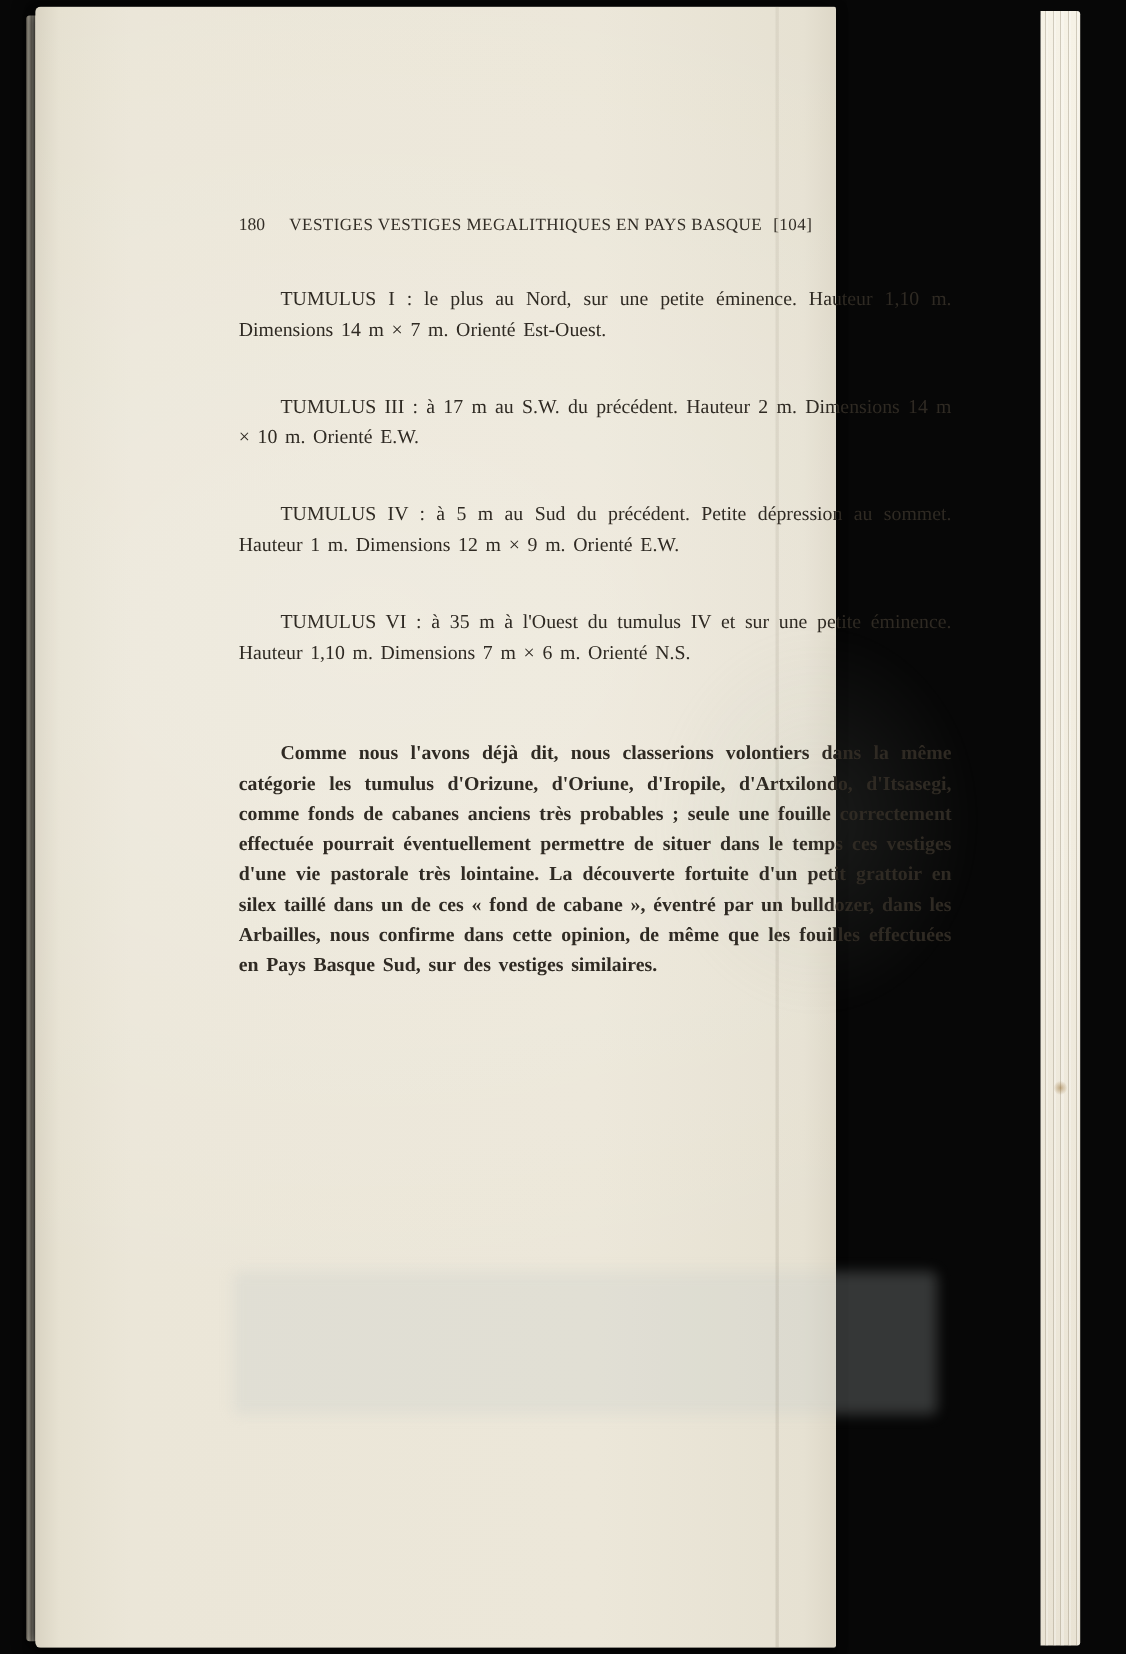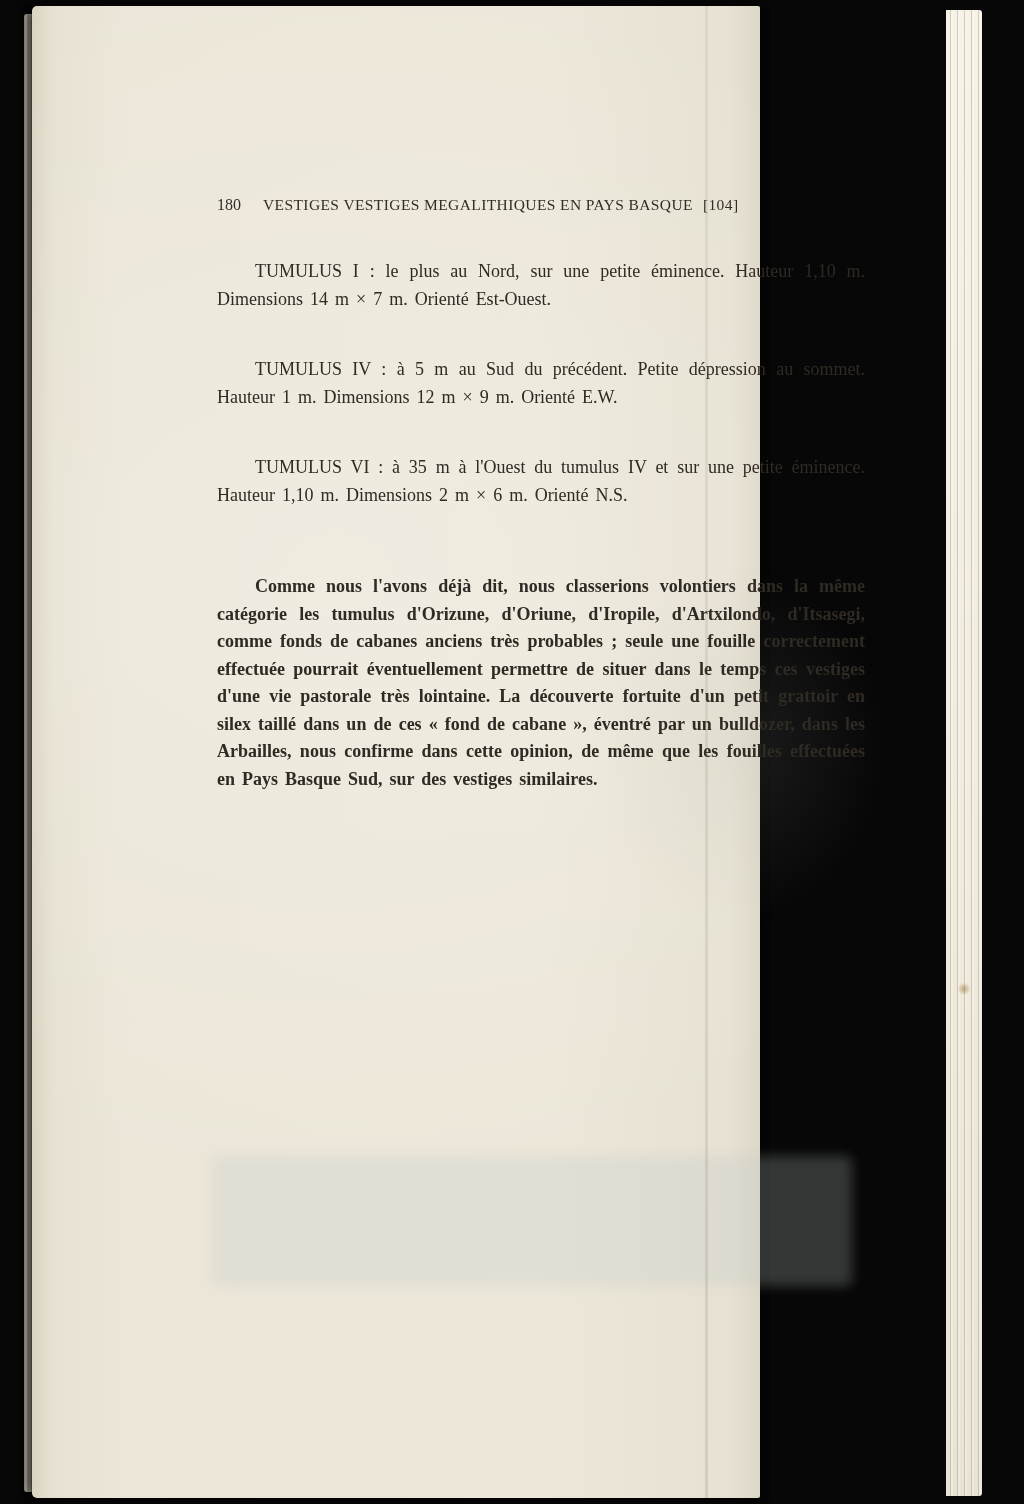--- a/index.html
+++ b/index.html
@@ -145,22 +145,23 @@
     <div class="text-layer">
 
       <div class="running-head">
         <span class="pageno">180</span>
         <span class="headtitle">VESTIGES VESTIGES MEGALITHIQUES EN PAYS BASQUE</span>
         <span class="headref">[104]</span>
       </div>
 
       <div class="body-copy">
         <p>TUMULUS I : le plus au Nord, sur une petite éminence. Hauteur 1,10 m. Dimensions 14 m × 7 m. Orienté Est-Ouest.</p>
+        <p>TUMULUS III : à 17 m au S.W. du précédent. Hauteur 2 m. Dimensions 14 m × 10 m. Orienté E.W.</p>
         <p>TUMULUS IV : à 5 m au Sud du précédent. Petite dépression au sommet. Hauteur 1 m. Dimensions 12 m × 9 m. Orienté E.W.</p>
-        <p>TUMULUS VI : à 35 m à l'Ouest du tumulus IV et sur une petite éminence. Hauteur 1,10 m. Dimensions 2 m × 6 m. Orienté N.S.</p>
+        <p>TUMULUS VI : à 35 m à l'Ouest du tumulus IV et sur une petite éminence. Hauteur 1,10 m. Dimensions 7 m × 6 m. Orienté N.S.</p>
         <p class="closing">Comme nous l'avons déjà dit, nous classerions volontiers dans la même catégorie les tumulus d'Orizune, d'Oriune, d'Iropile, d'Artxilondo, d'Itsasegi, comme fonds de cabanes anciens très probables ; seule une fouille correctement effectuée pourrait éventuellement permettre de situer dans le temps ces vestiges d'une vie pastorale très lointaine. La découverte fortuite d'un petit grattoir en silex taillé dans un de ces « fond de cabane », éventré par un bulldozer, dans les Arbailles, nous confirme dans cette opinion, de même que les fouilles effectuées en Pays Basque Sud, sur des vestiges similaires.</p>
       </div>
 
     </div>
   </div>
 
   <div class="fore-edge">
     <div class="lines"></div>
   </div>
   <div class="stain"></div>

